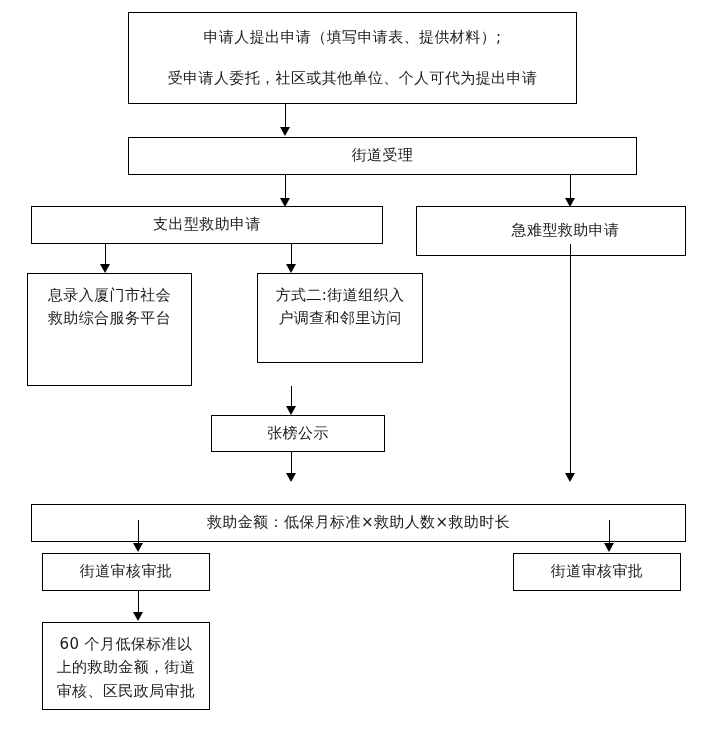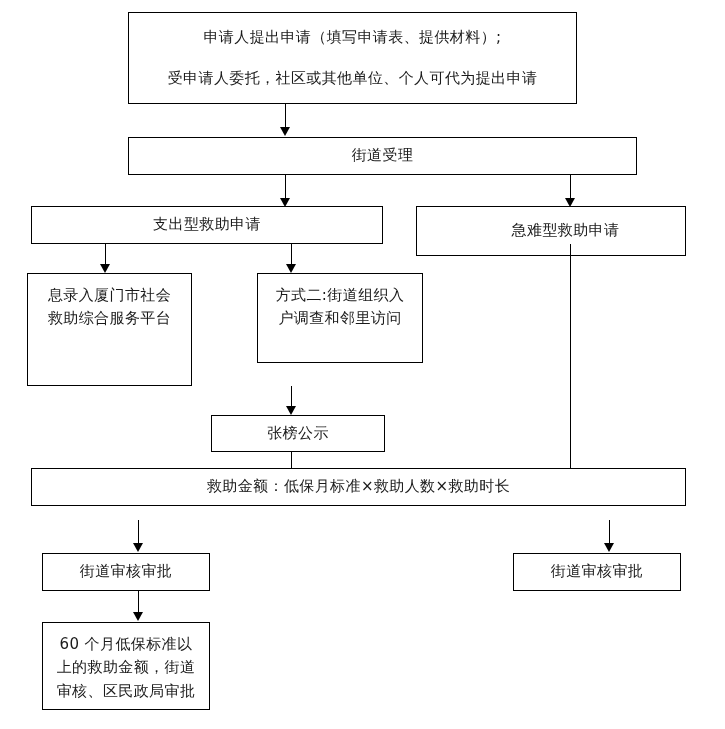--- a/index.html
+++ b/index.html
@@ -112,21 +112,21 @@
   <div class="node" style="left:211px; top:415px; width:174px; height:37px;">
     <span class="line">张榜公示</span>
   </div>
 
   <div class="conn vline" style="left:291px; top:452px; height:24px;"></div>
   <div class="arrowhead" style="left:286px; top:473px;"></div>
 
   <div class="conn vline" style="left:570px; top:244px; height:232px;"></div>
   <div class="arrowhead" style="left:565px; top:473px;"></div>
 
-  <div class="node" style="left:31px; top:468px; width:655px; height:38px;">
+  <div class="node" style="left:31px; top:504px; width:655px; height:38px;">
     <span class="line">救助金额：低保月标准×救助人数×救助时长</span>
   </div>
 
   <div class="conn vline" style="left:138px; top:520px; height:25px;"></div>
   <div class="arrowhead" style="left:133px; top:543px;"></div>
 
   <div class="conn vline" style="left:609px; top:520px; height:25px;"></div>
   <div class="arrowhead" style="left:604px; top:543px;"></div>
 
   <div class="node" style="left:42px; top:553px; width:168px; height:38px;">

